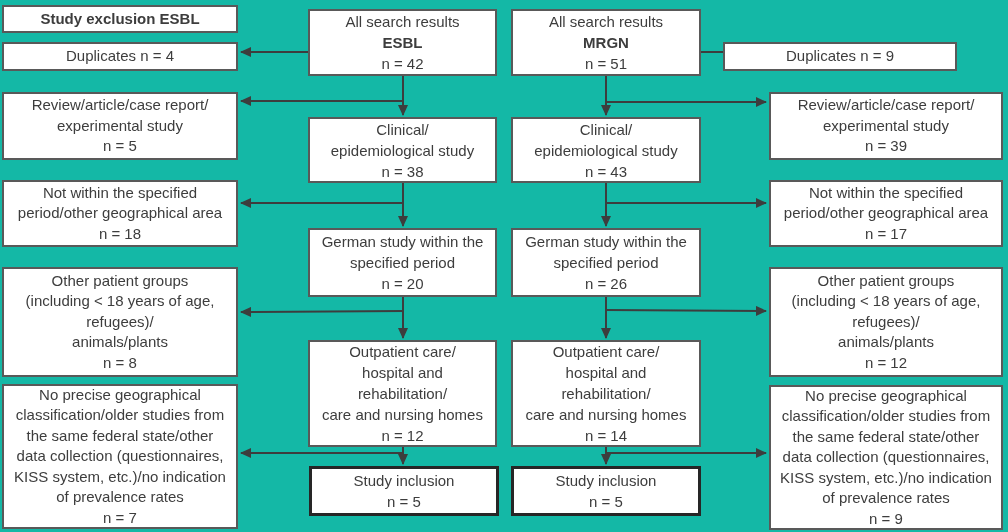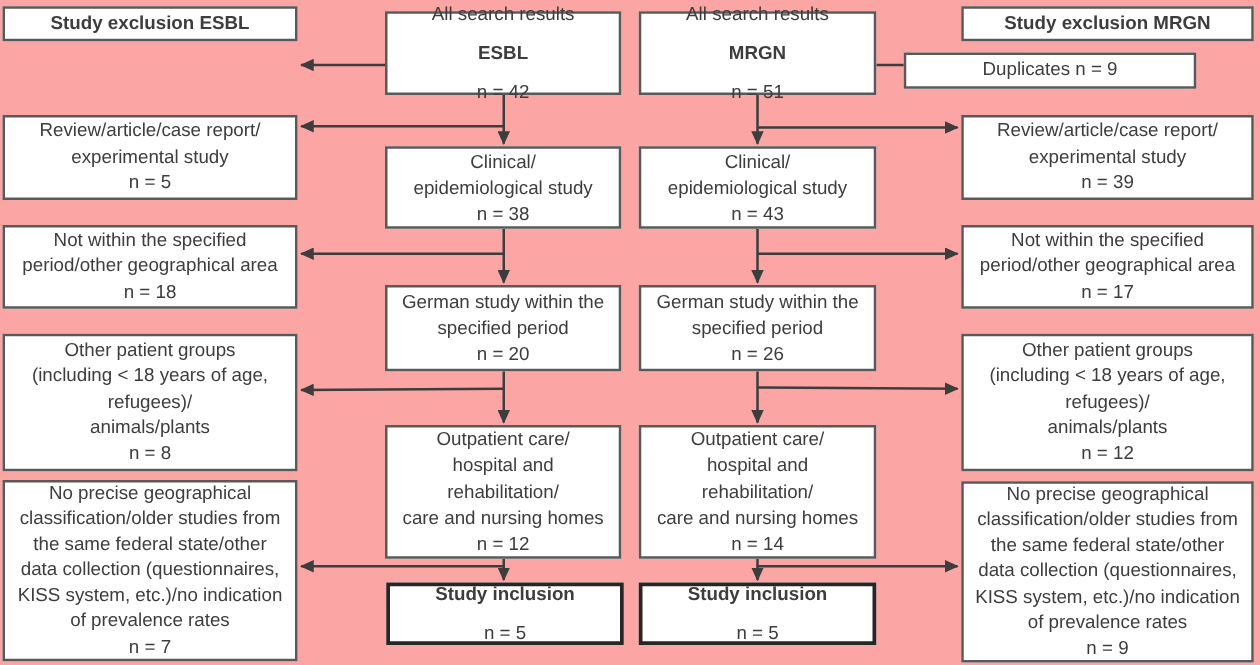--- a/index.html
+++ b/index.html
@@ -1,40 +1,40 @@
 <!DOCTYPE html>
 <html><head>
 <meta charset="utf-8">
 <style>
   html,body{margin:0;padding:0;background:#ffffff;}
   #diagram{
     position:relative;
     width:1008px;height:532px;
-    background:#fca5a5;
+    background:#14b8a6;
     font-family:"Liberation Sans", sans-serif;
     color:#3d3d3d;
     overflow:hidden;
   }
   .box{
     position:absolute;
     box-sizing:border-box;
     border:2px solid #595959;
     background:#ffffff;
     display:flex;
     flex-direction:column;
     justify-content:center;
     align-items:center;
     text-align:center;
     font-size:15px;
     line-height:20.5px;
   }
-  .mid{line-height:21px;gap:10px;}
+  .mid{line-height:21px;}
   .header{font-weight:bold;}
   .inclusion{border:3px solid #262626;}
-  .inclusion strong{font-weight:bold;}
+  .inclusion strong{font-weight:normal;}
   #arrows{position:absolute;left:0;top:0;pointer-events:none;}
   #arrows line{stroke:#3d3d3d;stroke-width:2;}
 </style>
 </head>
 <body>
 
 <div id="diagram">
 
   <svg id="arrows" width="1008" height="532">
     <defs>
@@ -59,20 +59,23 @@
     <line x1="606" y1="183" x2="606" y2="226" marker-end="url(#ah)"></line>
     <line x1="606" y1="203" x2="766" y2="203" marker-end="url(#ah)"></line>
     <line x1="606" y1="297" x2="606" y2="338" marker-end="url(#ah)"></line>
     <line x1="606" y1="310" x2="766" y2="311" marker-end="url(#ah)"></line>
     <line x1="606" y1="447" x2="606" y2="464" marker-end="url(#ah)"></line>
     <line x1="606" y1="453" x2="766" y2="453" marker-end="url(#ah)"></line>
   </svg>
 
   <div class="box header" style="left:2px;top:5px;width:236px;height:28px">Study exclusion ESBL</div>
 
+  <div class="box" style="left:2px;top:42px;width:236px;height:29px">
+    <span>Duplicates n = 4</span>
+  </div>
 
   <div class="box" style="left:2px;top:92px;width:236px;height:68px">
     <span>Review/article/case report/<br>experimental study<br>n = 5</span>
   </div>
 
   <div class="box" style="left:2px;top:180px;width:236px;height:67px">
     <span>Not within the specified<br>period/other geographical area<br>n = 18</span>
   </div>
 
   <div class="box" style="left:2px;top:267px;width:236px;height:110px">
@@ -122,21 +125,20 @@
 
   <div class="box mid" style="left:511px;top:340px;width:190px;height:107px">
     <span>Outpatient care/<br>hospital and<br>rehabilitation/<br>care and nursing homes<br>n = 14</span>
   </div>
 
   <div class="box mid inclusion" style="left:511px;top:466px;width:190px;height:50px">
     <strong>Study inclusion</strong>
     <span>n = 5</span>
   </div>
 
-  <div class="box header" style="left:769px;top:5px;width:234px;height:28px">Study exclusion MRGN</div>
 
   <div class="box" style="left:723px;top:42px;width:234px;height:29px">
     <span>Duplicates n = 9</span>
   </div>
 
   <div class="box" style="left:769px;top:92px;width:234px;height:68px">
     <span>Review/article/case report/<br>experimental study<br>n = 39</span>
   </div>
 
   <div class="box" style="left:769px;top:180px;width:234px;height:67px">

